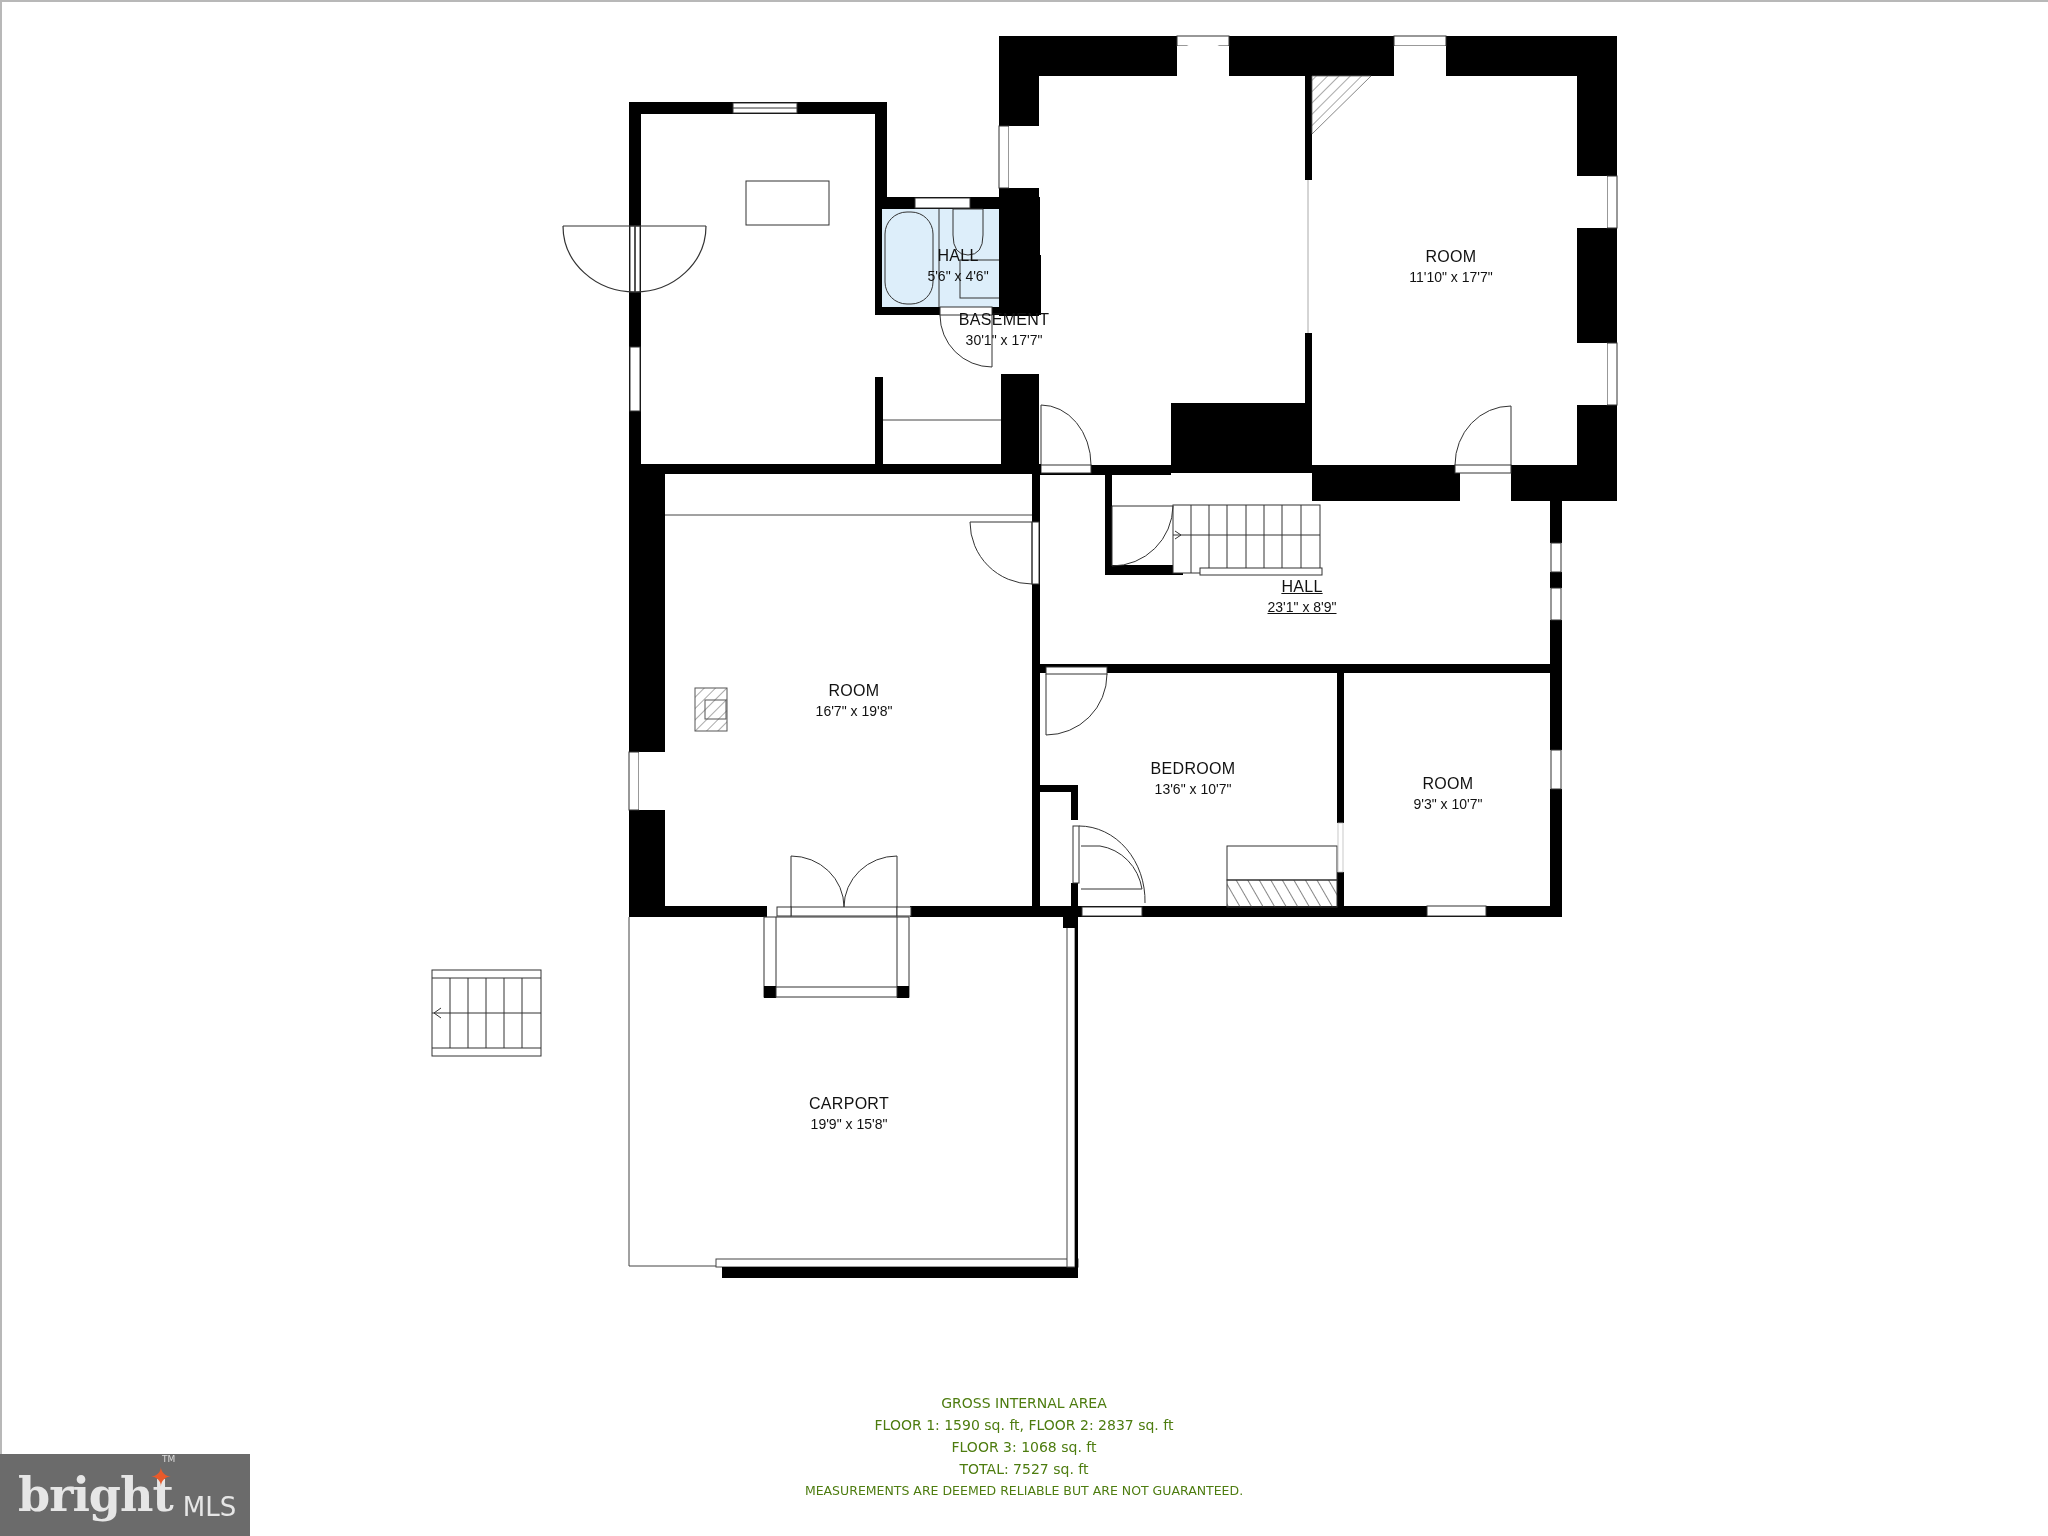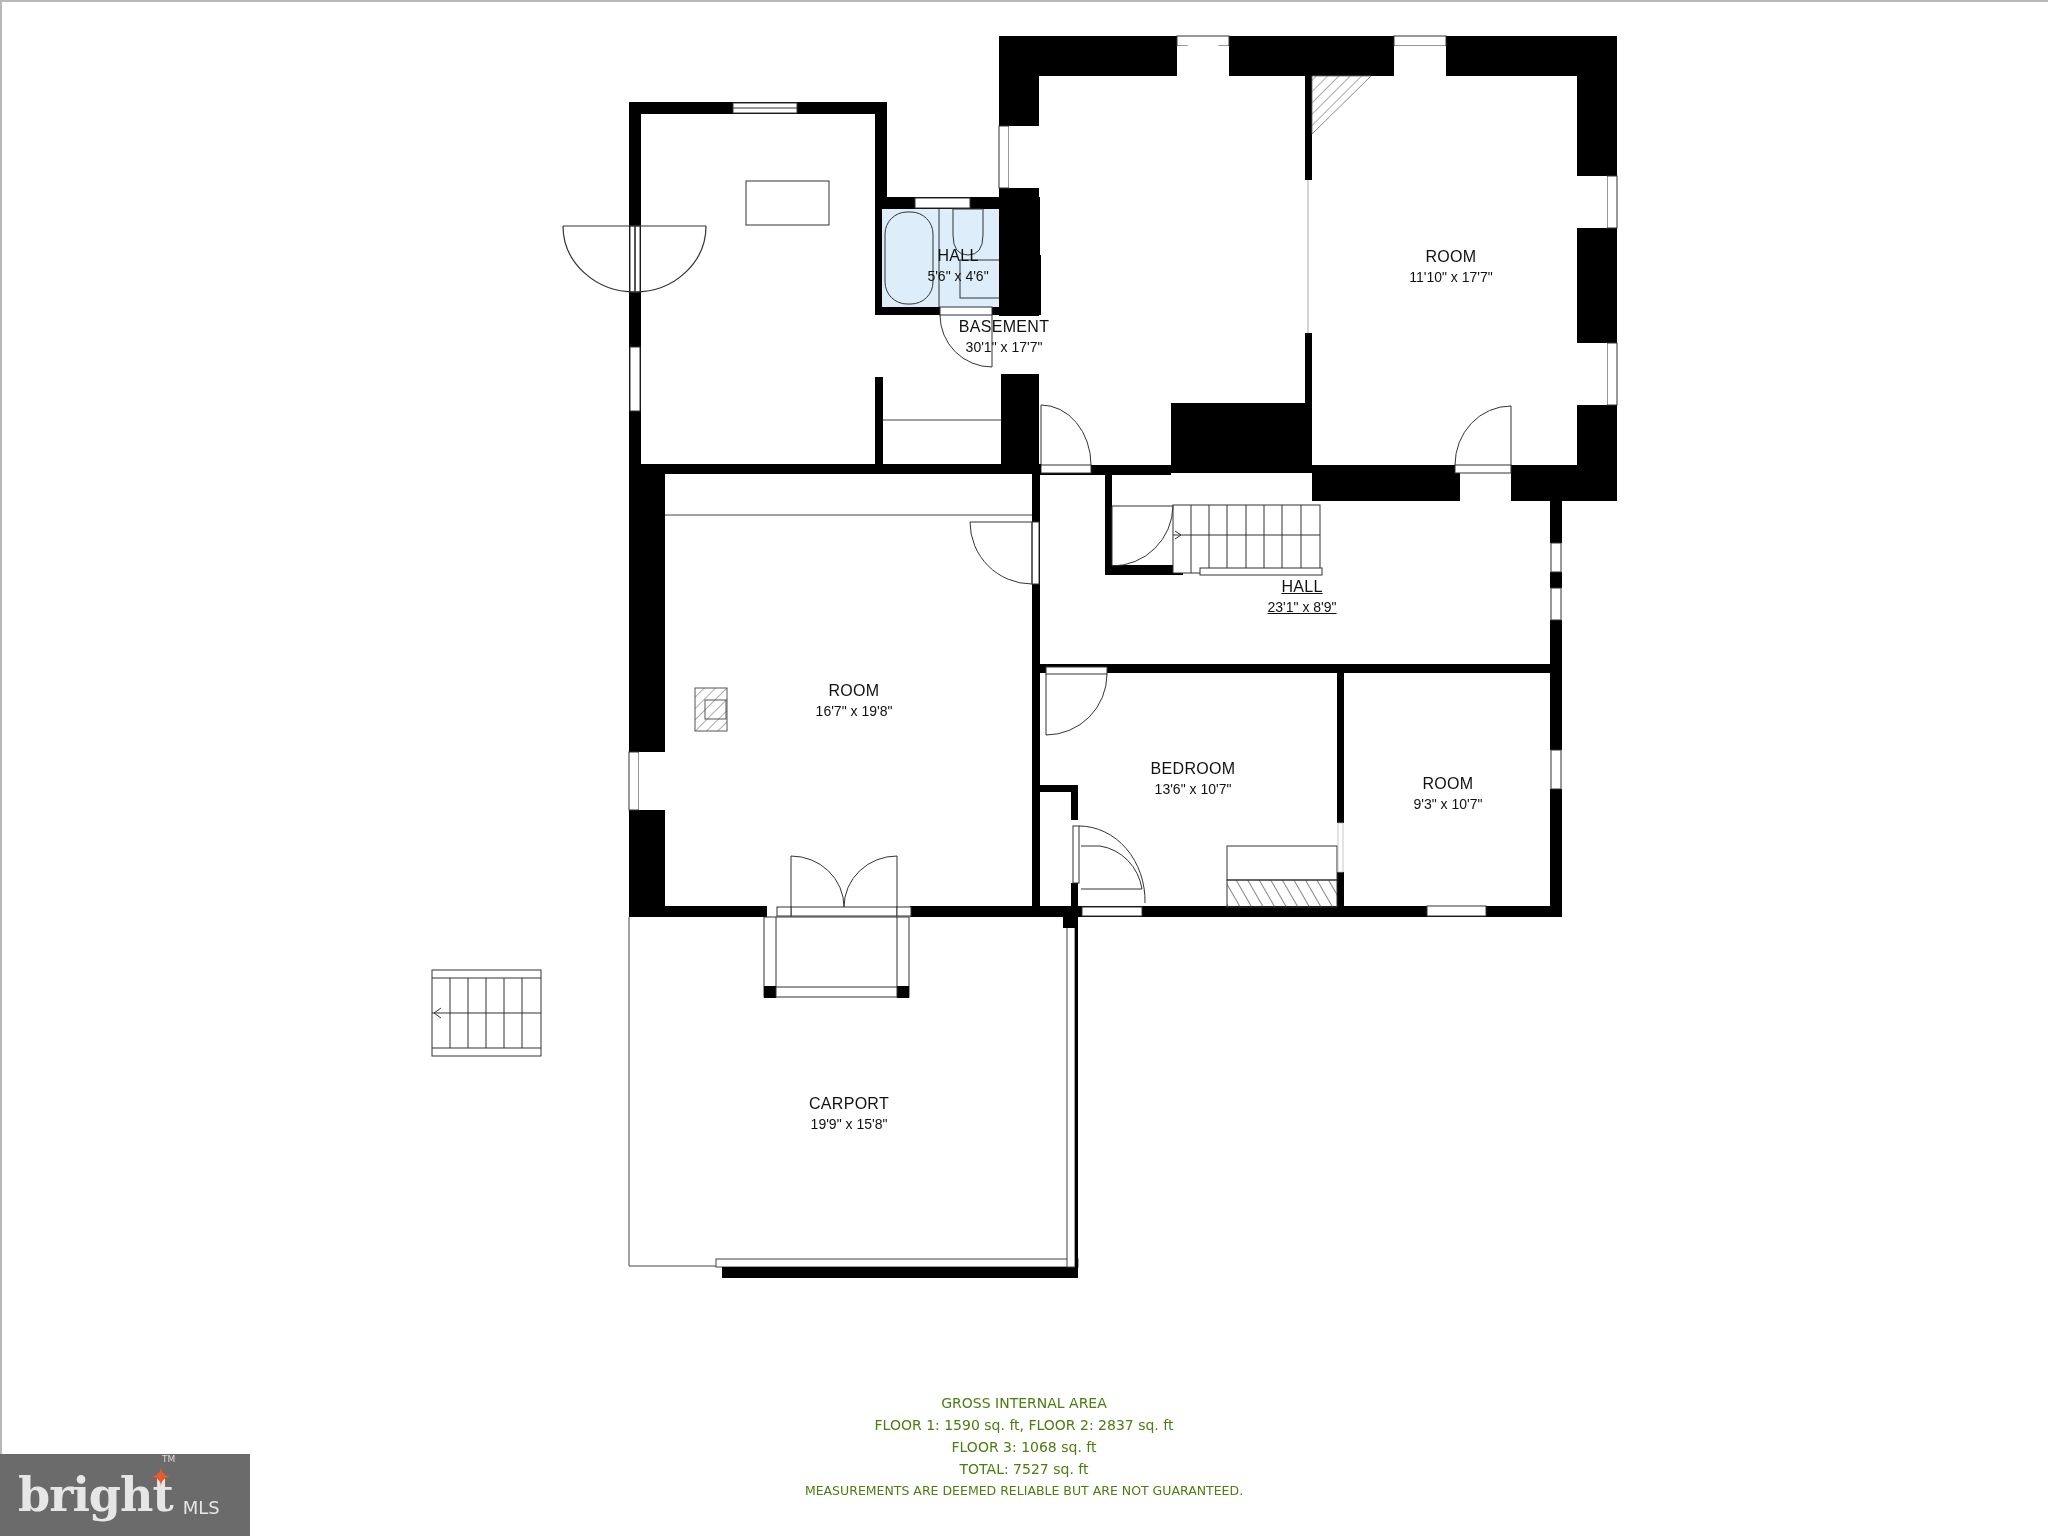--- a/index.html
+++ b/index.html
@@ -8,21 +8,21 @@
   svg.plan { position: absolute; left: 0; top: 0; }
   .room-label { position: absolute; text-align: center; color: #111; font-family: "Liberation Sans", sans-serif; font-size: 16px; line-height: 20px; transform: translateX(-50%); white-space: nowrap; }
   .room-label .name { display: block; letter-spacing: 0.3px; }
   .room-label .dims { display: block; font-size: 14px; }
   .area-info { position: absolute; left: 1024px; top: 1392px; transform: translateX(-50%); text-align: center; font-family: "DejaVu Sans", sans-serif; color: #4d7c0f; font-size: 14px; line-height: 22px; white-space: nowrap; }
   .area-info .disclaimer { font-size: 12.5px; }
   .logo { position: absolute; left: 0; top: 1454px; width: 250px; height: 82px; background: #6b6b6b; display: flex; align-items: center; padding-left: 18px; box-sizing: border-box; }
   .logo .word { font-family: "DejaVu Serif", serif; font-size: 46px; color: #e6e6e6; font-weight: bold; letter-spacing: -1px; position: relative; }
   .logo .star { position: absolute; left: 150px; top: 8px; color: #e85a2a; font-size: 26px; }
   .logo .tm { position: absolute; left: 162px; top: 0px; color: #dcdcdc; font-size: 9px; font-family: "DejaVu Sans", sans-serif; }
-  .logo .mls { font-family: "DejaVu Sans", sans-serif; font-size: 18px; color: #e6e6e6; margin-left: 10px; margin-top: 24px; }
+  .logo .mls { font-family: "DejaVu Sans", sans-serif; font-size: 26px; color: #e6e6e6; margin-left: 10px; margin-top: 24px; }
 </style>
 </head>
 <body>
 
 <div class="frame"></div>
 
 <svg class="plan" width="2048" height="1536" viewBox="0 0 2048 1536" xmlns="http://www.w3.org/2000/svg">
   <defs>
     <pattern id="hatch" width="8" height="8" patternUnits="userSpaceOnUse" patternTransform="rotate(45)">
       <line x1="0" y1="0" x2="0" y2="8" stroke="#555" stroke-width="1"></line>
@@ -252,21 +252,21 @@
     <line x1="504" y1="978" x2="504" y2="1048" stroke="#333" stroke-width="1"></line>
     <line x1="522" y1="978" x2="522" y2="1048" stroke="#333" stroke-width="1"></line>
     <path d="M 434 1013 L 441 1008 M 434 1013 L 441 1018" stroke="#333" stroke-width="1" fill="none"></path>
   </g>
 </svg>
 
 <div class="room-label" style="left:958px; top:246px;">
   <span class="name">HALL</span>
   <span class="dims">5'6" x 4'6"</span>
 </div>
-<div class="room-label" style="left:1004px; top:317px;">
+<div class="room-label" style="left:1004px; top:310px;">
   <span class="name">BASEMENT</span>
   <span class="dims">30'1" x 17'7"</span>
 </div>
 <div class="room-label" style="left:1451px; top:247px;">
   <span class="name">ROOM</span>
   <span class="dims">11'10" x 17'7"</span>
 </div>
 <div class="room-label" style="left:1302px; top:577px;text-decoration:underline;">
   <span class="name">HALL</span>
   <span class="dims">23'1" x 8'9"</span>

